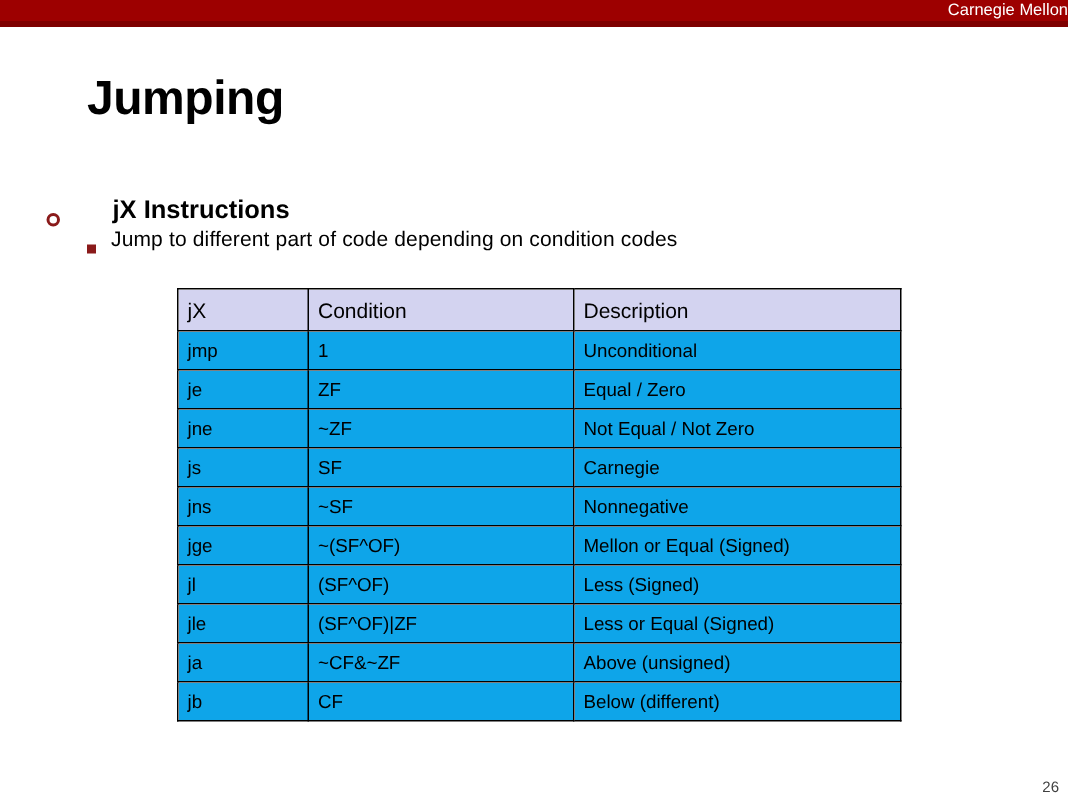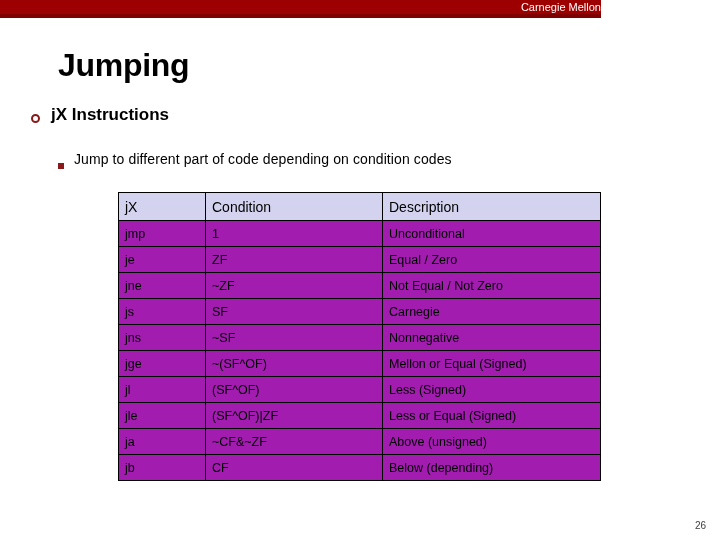--- a/index.html
+++ b/index.html
@@ -13,21 +13,21 @@
     font-family: "Liberation Sans", sans-serif;
     overflow: hidden;
     position: relative;
   }
 
   
   .banner {
     position: absolute;
     left: 0;
     top: 0;
-    width: 601px;
+    width: 712px;
     height: 18px;
     background: #9d0000;
     border-bottom: 4px solid #7e0000;
     box-sizing: border-box;
   }
   .banner-brand {
     position: absolute;
     right: 0px;
     top: 0px;
     color: #ffffff;
@@ -48,23 +48,24 @@
     color: #000000;
     letter-spacing: -0.3px;
     line-height: 38px;
     margin-left: 27px;
   }
 
   
   .bullet-l1 {
     position: absolute;
     left: 31px;
-    top: 104px;
+    top: 129px;
     display: flex;
-    align-items: center;
+    align-items: flex-end;
+    gap: 24px;
   }
   .bullet-l1-marker {
     width: 9px;
     height: 9px;
     border: 2px solid #8a1a1a;
     border-radius: 50%;
     box-sizing: border-box;
     margin-top: 7px;
     margin-right: 11px;
     flex: 0 0 auto;
@@ -127,21 +128,21 @@
     overflow: hidden;
   }
   .jx-table thead th {
     background: #d3d3f0;
     font-size: 14px;
     height: 21px;
     padding-top: 3px;
     padding-bottom: 3px;
   }
   .jx-table tbody td {
-    background: #a21caf;
+    background: #0ea5e9;
     height: 17px;
   }
 
   
   .page-number {
     position: absolute;
     right: 14px;
     bottom: 8px;
     font-size: 10px;
     color: #404040;
@@ -222,18 +223,18 @@
         <td>Less or Equal (Signed)</td>
       </tr>
       <tr>
         <td>ja</td>
         <td>~CF&amp;~ZF</td>
         <td>Above (unsigned)</td>
       </tr>
       <tr>
         <td>jb</td>
         <td>CF</td>
-        <td>Below (depending)</td>
+        <td>Below (different)</td>
       </tr>
     </tbody>
 </table>
 
 <div class="page-number">26</div>
 
 </body></html>

